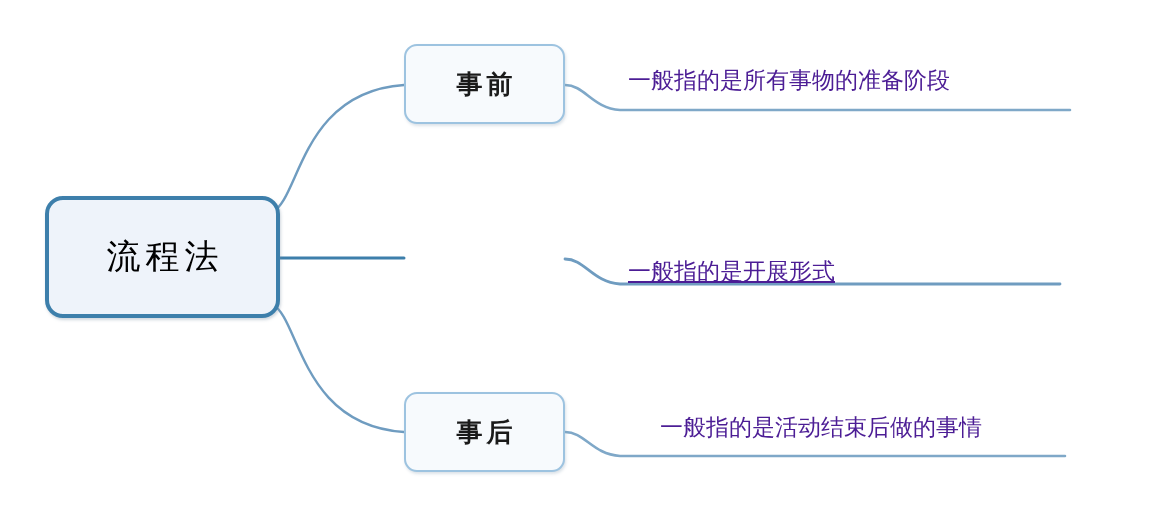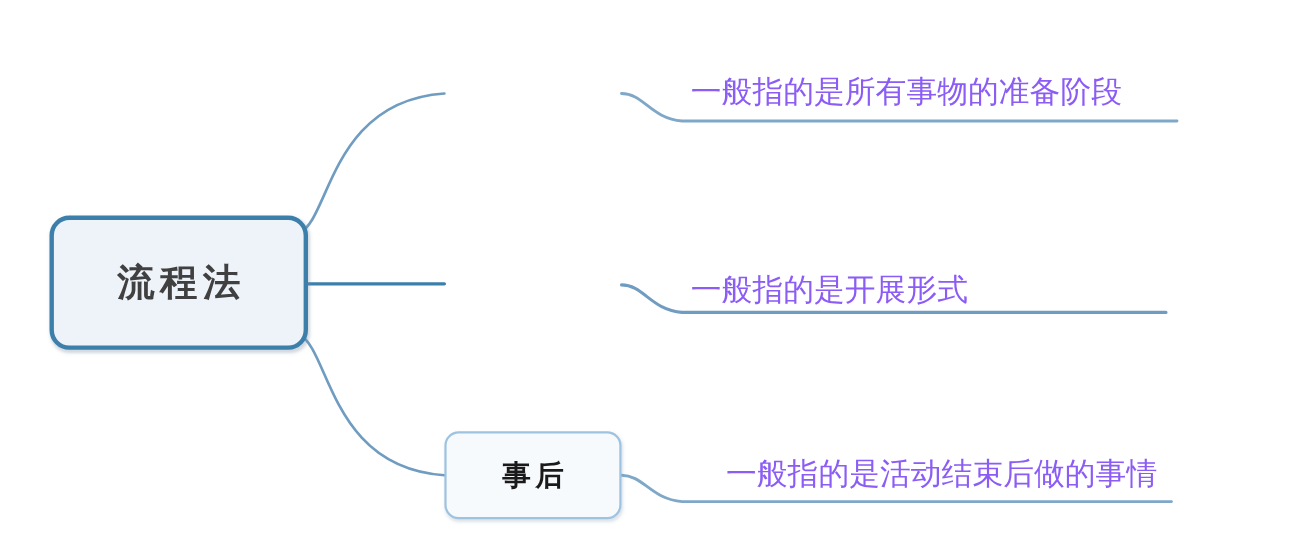--- a/index.html
+++ b/index.html
@@ -38,22 +38,22 @@
     border-radius: 18px;
     background: #eef3fa;
     display: flex;
     align-items: center;
     justify-content: center;
     box-shadow: 1px 2px 3px rgba(120,140,160,0.35);
     z-index: 3;
   }
   .root-label {
     font-size: 34px;
-    font-weight: bold;
-    color: #404040;
+    font-weight: normal;
+    color: #000000;
     letter-spacing: 5px;
     text-indent: 5px;
     font-family: "DejaVu Sans", "Liberation Sans", sans-serif;
   }
 
   
   .branch-node {
     position: absolute;
     left: 404px;
     width: 161px;
@@ -77,29 +77,29 @@
     font-family: "DejaVu Sans", "Liberation Sans", sans-serif;
   }
   #branch-0 { top: 44px; }
   #branch-1 { top: 219px; }
   #branch-2 { top: 392px; }
 
   
   .leaf-text {
     position: absolute;
     left: 628px;
-    font-size: 28px;
-    color: #8b5cf6;
+    font-size: 23px;
+    color: #4c1d95;
     white-space: nowrap;
     letter-spacing: 0px;
     font-family: "DejaVu Sans", "Liberation Sans", sans-serif;
     z-index: 3;
   }
   #leaf-0 { top: 65px; }
-  #leaf-1 { top: 245px; }
+  #leaf-1 { top: 256px; text-decoration: underline; }
   #leaf-2 { top: 412px; margin-left: 32px; }
 </style>
 </head>
 <body>
 
 <div id="canvas">
 
   <svg id="wires" viewBox="0 0 1176 505" width="1176" height="505">
 
     <path d="M 272 212 C 300 200, 300 92, 404 85" fill="none" stroke="#6f9cc0" stroke-width="2.4" stroke-linecap="round"></path>
@@ -112,20 +112,23 @@
 
     <path d="M 565 259 C 585 259, 592 282, 620 284 L 1060 284" fill="none" stroke="#6f9cc0" stroke-width="2.8" stroke-linecap="round"></path>
 
     <path d="M 565 432 C 585 432, 592 454, 620 456 L 1065 456" fill="none" stroke="#7fa8c8" stroke-width="2.6" stroke-linecap="round"></path>
   </svg>
 
   <div class="root-node">
     <span class="root-label">流程法</span>
   </div>
 
+  <div class="branch-node" id="branch-0">
+    <span class="branch-label">事前</span>
+  </div>
   <div class="branch-node" id="branch-2">
     <span class="branch-label">事后</span>
   </div>
 
   <div class="leaf-text" id="leaf-0">一般指的是所有事物的准备阶段</div>
   <div class="leaf-text" id="leaf-1">一般指的是开展形式</div>
   <div class="leaf-text" id="leaf-2">一般指的是活动结束后做的事情</div>
 
 </div>
 

